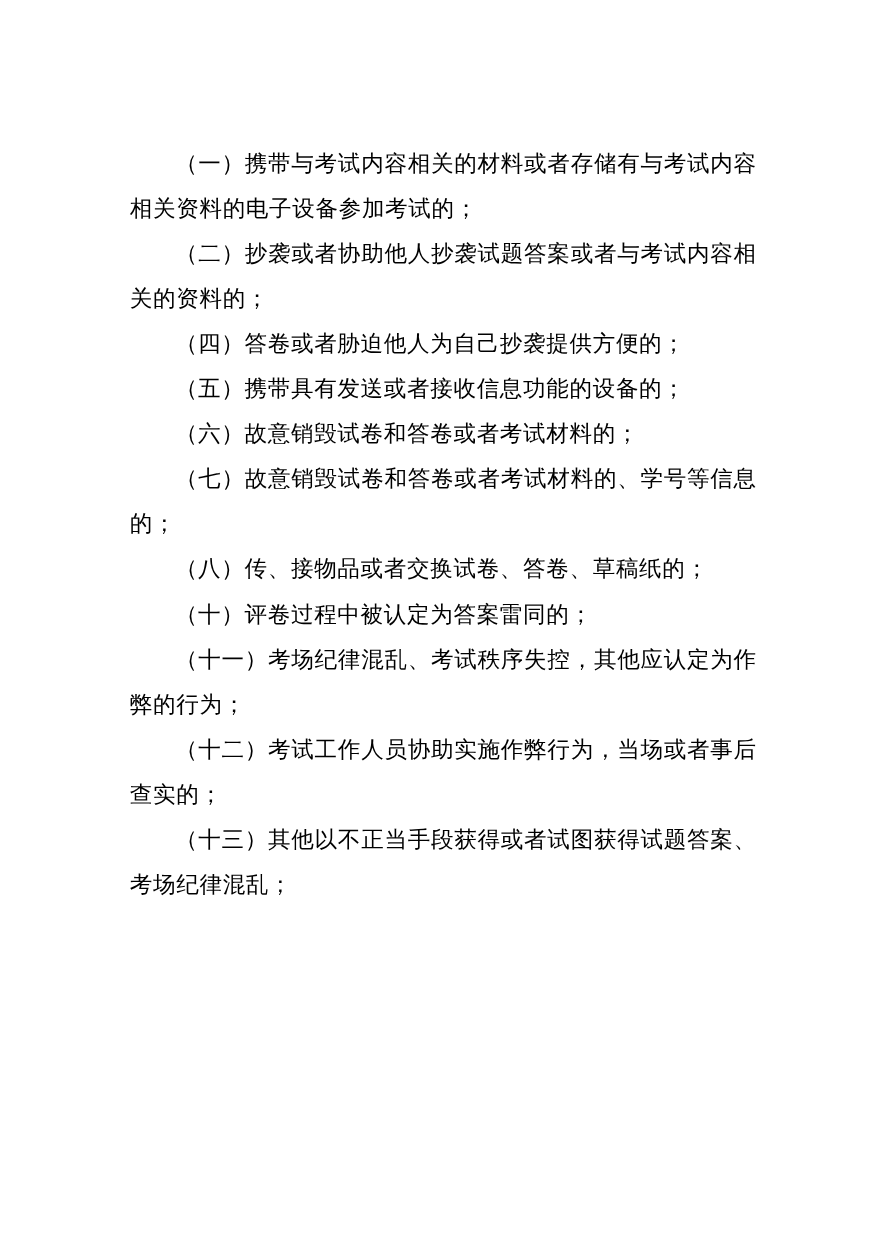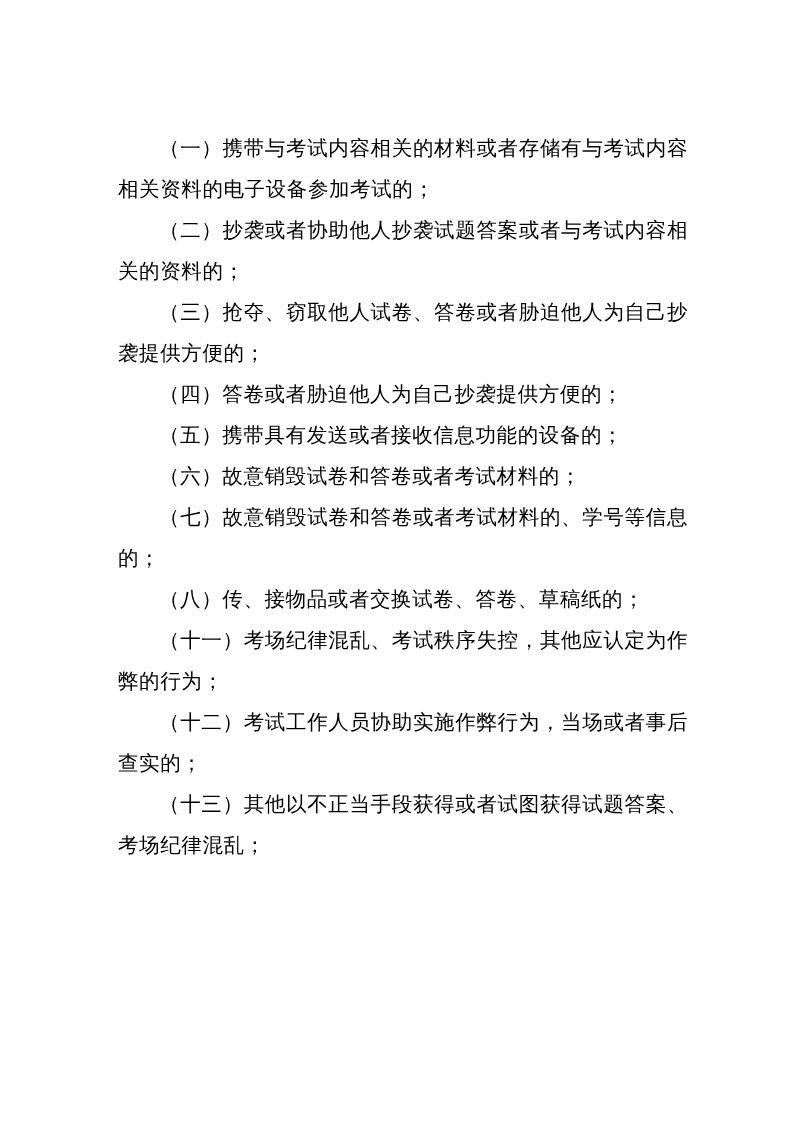--- a/index.html
+++ b/index.html
@@ -35,23 +35,23 @@
     white-space: normal;
   }
 </style>
 </head>
 <body>
 
 <div class="page">
   <div class="doc-body">
     <p class="para">（一）携带与考试内容相关的材料或者存储有与考试内容相关资料的电子设备参加考试的；</p>
     <p class="para">（二）抄袭或者协助他人抄袭试题答案或者与考试内容相关的资料的；</p>
-    <p class="para">（三）抢夺、窃取他人试卷、答卷或者胁迫他人为自己抄袭提供方便的；</p>
     <p class="para">（四）答卷或者胁迫他人为自己抄袭提供方便的；</p>
     <p class="para">（五）携带具有发送或者接收信息功能的设备的；</p>
     <p class="para">（六）故意销毁试卷和答卷或者考试材料的；</p>
     <p class="para">（七）故意销毁试卷和答卷或者考试材料的、学号等信息的；</p>
     <p class="para">（八）传、接物品或者交换试卷、答卷、草稿纸的；</p>
+    <p class="para">（十）评卷过程中被认定为答案雷同的；</p>
     <p class="para">（十一）考场纪律混乱、考试秩序失控，其他应认定为作弊的行为；</p>
     <p class="para">（十二）考试工作人员协助实施作弊行为，当场或者事后查实的；</p>
     <p class="para">（十三）其他以不正当手段获得或者试图获得试题答案、考场纪律混乱；</p>
   </div>
 </div>
 
 </body></html>

